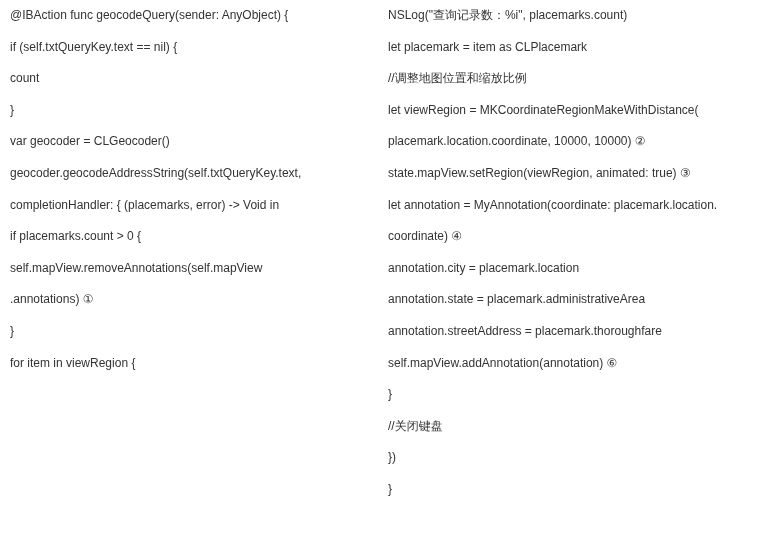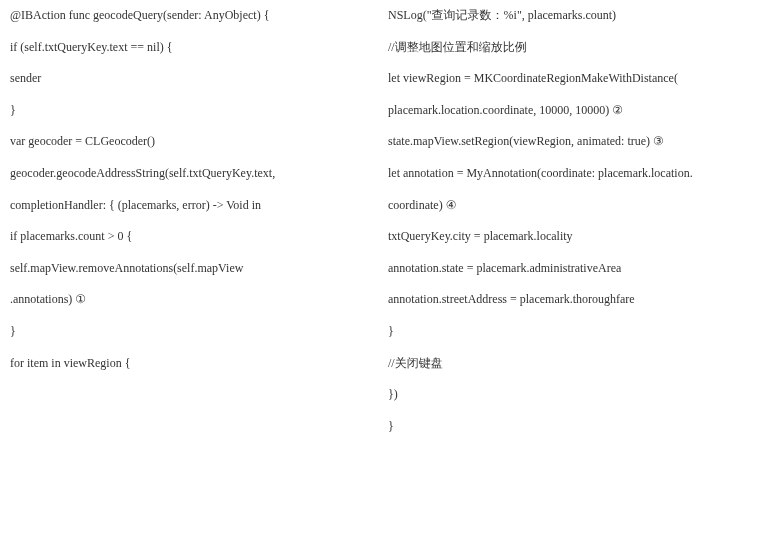--- a/index.html
+++ b/index.html
@@ -28,50 +28,51 @@
     }
     .col-left {
       flex: 0 0 340px;
     }
     .col-right {
       flex: 1;
     }
     .line {
       white-space: nowrap;
       line-height: 1.3;
-      font-family: Liberation Serif, serif;
     }
   </style>
 </head>
 <body>
 
 <div class="container">
   <div class="column col-left">
     <div class="line">@IBAction func geocodeQuery(sender: AnyObject) {</div>
     <div class="line">if (self.txtQueryKey.text == nil) {</div>
-    <div class="line">sender</div>
+    <div class="line">count</div>
     <div class="line">}</div>
     <div class="line">var geocoder = CLGeocoder()</div>
     <div class="line">geocoder.geocodeAddressString(self.txtQueryKey.text,</div>
     <div class="line">completionHandler: { (placemarks, error) -&gt; Void in</div>
     <div class="line">if placemarks.count &gt; 0 {</div>
     <div class="line">self.mapView.removeAnnotations(self.mapView</div>
     <div class="line">.annotations) ①</div>
     <div class="line">}</div>
     <div class="line">for item in viewRegion {</div>
   </div>
   <div class="column col-right">
     <div class="line">NSLog("查询记录数：%i", placemarks.count)</div>
+    <div class="line">let placemark = item as CLPlacemark</div>
     <div class="line">//调整地图位置和缩放比例</div>
     <div class="line">let viewRegion = MKCoordinateRegionMakeWithDistance(</div>
     <div class="line">placemark.location.coordinate, 10000, 10000) ②</div>
     <div class="line">state.mapView.setRegion(viewRegion, animated: true) ③</div>
     <div class="line">let annotation = MyAnnotation(coordinate: placemark.location.</div>
     <div class="line">coordinate) ④</div>
-    <div class="line">txtQueryKey.city = placemark.locality</div>
+    <div class="line">annotation.city = placemark.location</div>
     <div class="line">annotation.state = placemark.administrativeArea</div>
     <div class="line">annotation.streetAddress = placemark.thoroughfare</div>
+    <div class="line">self.mapView.addAnnotation(annotation) ⑥</div>
     <div class="line">}</div>
     <div class="line">//关闭键盘</div>
     <div class="line">})</div>
     <div class="line">}</div>
   </div>
 </div>
 
 </body></html>

